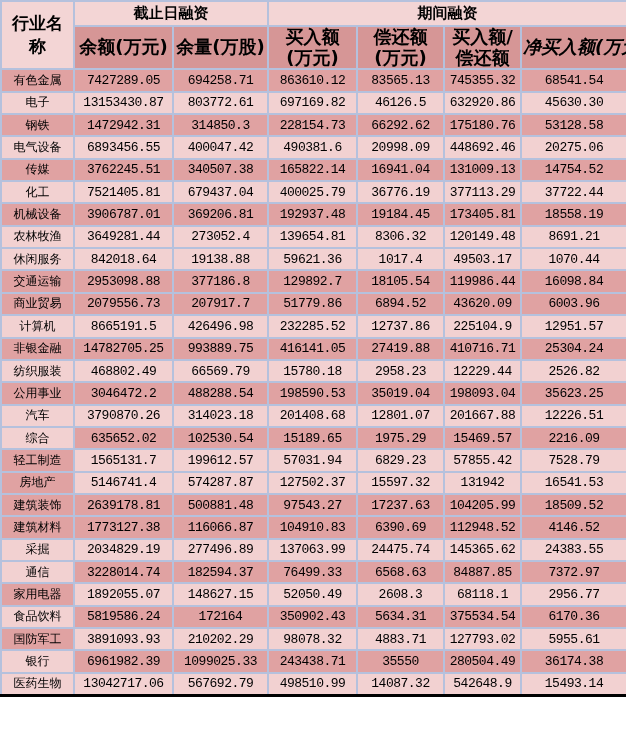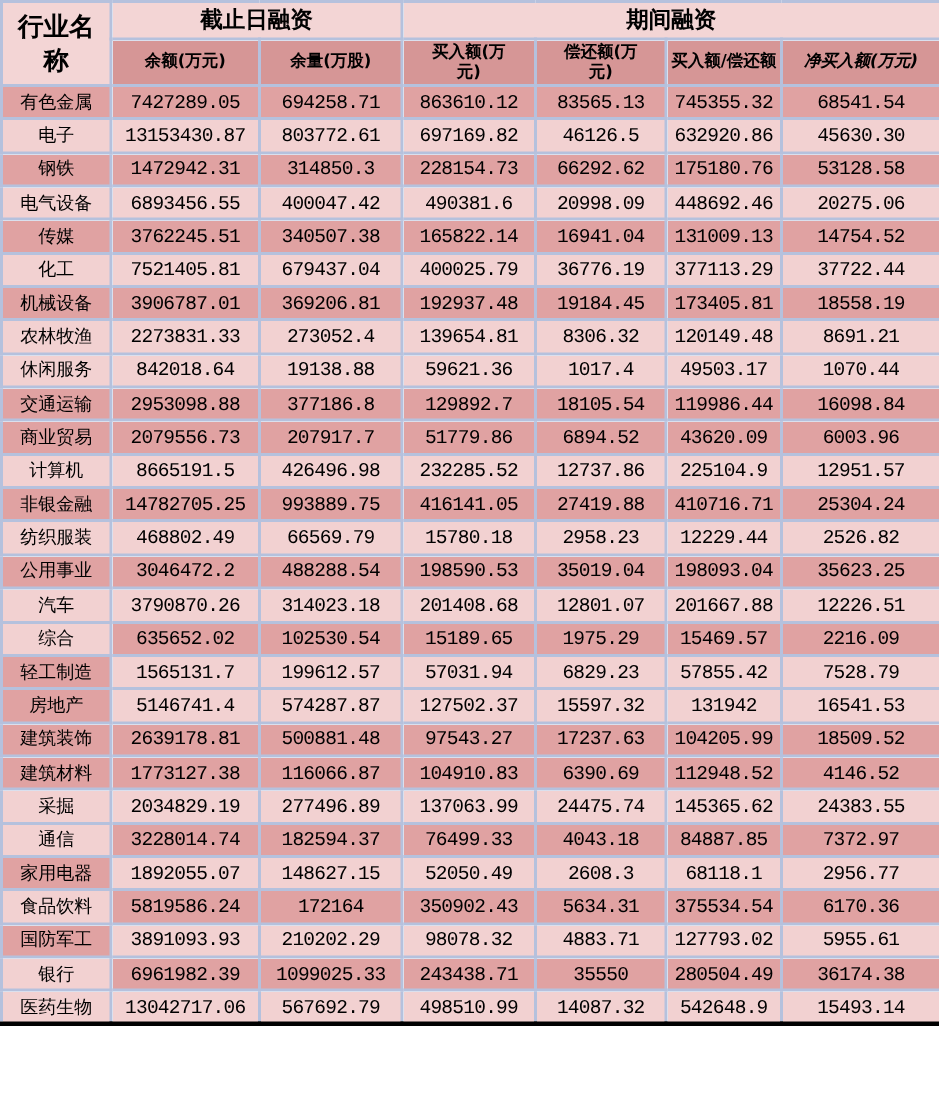--- a/index.html
+++ b/index.html
@@ -39,21 +39,21 @@
     background: var(--hdr-top);
     font-size: 15px;
   }
   th.industry-hdr {
     background: var(--hdr-top);
     font-size: 17px;
   }
   .sub-row th {
     height: 31px;
     background: var(--hdr-sub);
-    font-size: 11px;
+    font-size: 18px;
     line-height: 1.15;
   }
   .sub-row th.narrow { padding: 0 12px; }
   .sub-row th.nowrap { white-space: nowrap; padding: 0 1px; font-style: italic; }
   tbody td {
     height: 22.35px;
     padding: 1px 2px;
   }
   td.lbl {
     font-family: "DejaVu Sans", sans-serif;
@@ -155,21 +155,21 @@
         <td class="lbl dark">机械设备</td>
         <td class="val dark">3906787.01</td>
         <td class="val dark">369206.81</td>
         <td class="val dark">192937.48</td>
         <td class="val dark">19184.45</td>
         <td class="val dark">173405.81</td>
         <td class="val dark">18558.19</td>
       </tr>
       <tr>
         <td class="lbl light">农林牧渔</td>
-        <td class="val light">2273831.33</td>
+        <td class="val light">3649281.44</td>
         <td class="val light">273052.4</td>
         <td class="val light">139654.81</td>
         <td class="val light">8306.32</td>
         <td class="val light">120149.48</td>
         <td class="val light">8691.21</td>
       </tr>
       <tr>
         <td class="lbl light">休闲服务</td>
         <td class="val light">842018.64</td>
         <td class="val light">19138.88</td>
@@ -293,21 +293,21 @@
         <td class="val light">137063.99</td>
         <td class="val light">24475.74</td>
         <td class="val light">145365.62</td>
         <td class="val light">24383.55</td>
       </tr>
       <tr>
         <td class="lbl light">通信</td>
         <td class="val dark">3228014.74</td>
         <td class="val dark">182594.37</td>
         <td class="val dark">76499.33</td>
-        <td class="val dark">4043.18</td>
+        <td class="val dark">6568.63</td>
         <td class="val dark">84887.85</td>
         <td class="val dark">7372.97</td>
       </tr>
       <tr>
         <td class="lbl dark">家用电器</td>
         <td class="val light">1892055.07</td>
         <td class="val light">148627.15</td>
         <td class="val light">52050.49</td>
         <td class="val light">2608.3</td>
         <td class="val light">68118.1</td>

